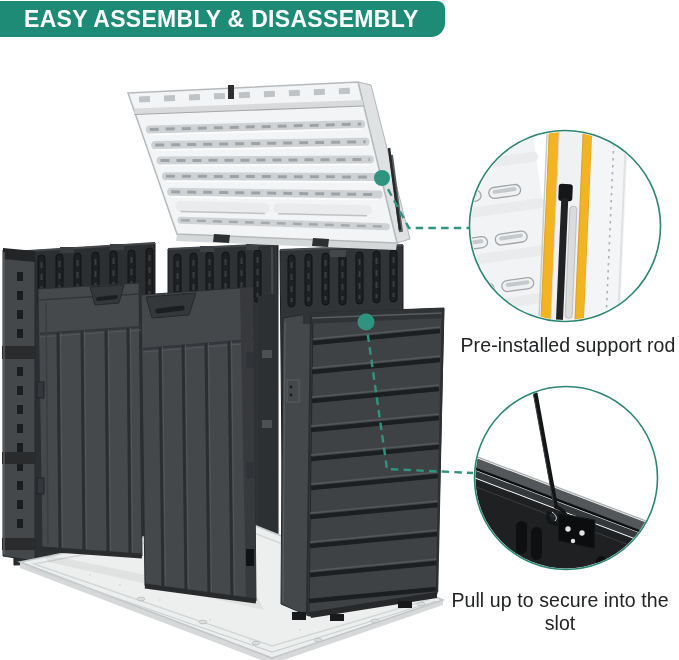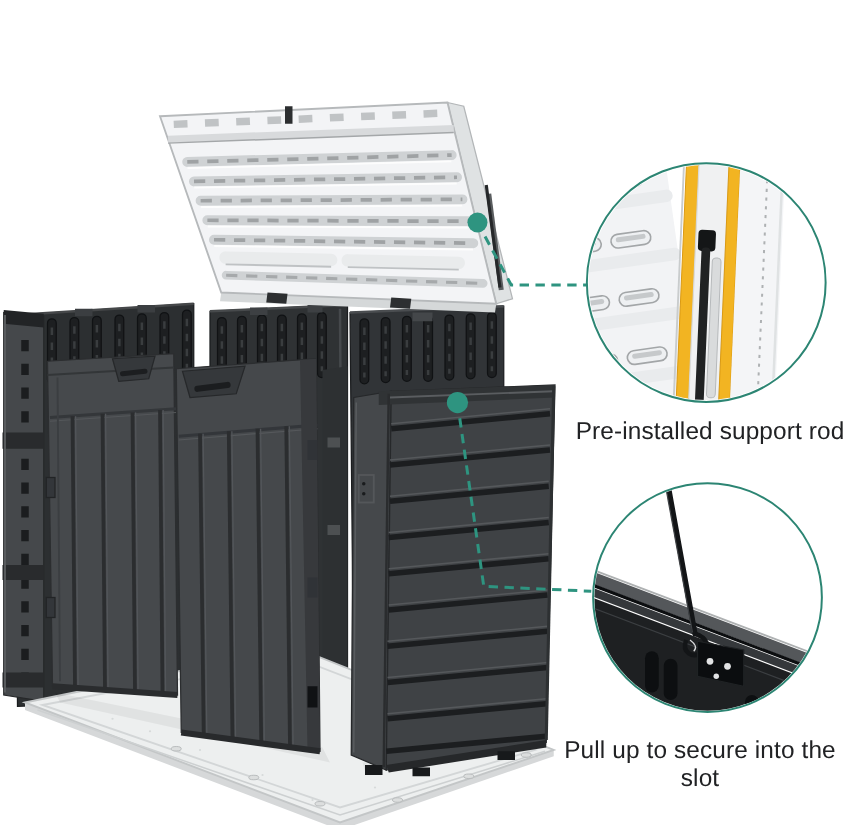--- a/index.html
+++ b/index.html
@@ -21,20 +21,23 @@
   .dash{stroke:var(--connector-teal,#2E9480);}
   .dot{fill:var(--connector-teal,#2E9480);}
   .ring{stroke:var(--callout-ring,#2C8573);}
   .yellow{fill:var(--highlight-yellow,#F2B422);}
 </style>
 </head>
 <body>
 
 <div class="stage">
 
+  <div class="banner">
+    <span>EASY ASSEMBLY &amp; DISASSEMBLY</span>
+  </div>
 
   <svg width="679" height="660" viewBox="0 0 679 660">
     <defs>
       <g id="chan">
         <rect x="0" y="0" width="7" height="52" rx="3.5" fill="#1d1f21" stroke="#101214" stroke-width="1"></rect>
         <line x1="3.5" y1="7" x2="3.5" y2="47" stroke="#3a3d3f" stroke-width="2" stroke-dasharray="6 6"></line>
       </g>
       <clipPath id="clip1">
           <circle cx="565" cy="226" r="94"></circle>
         </clipPath>

